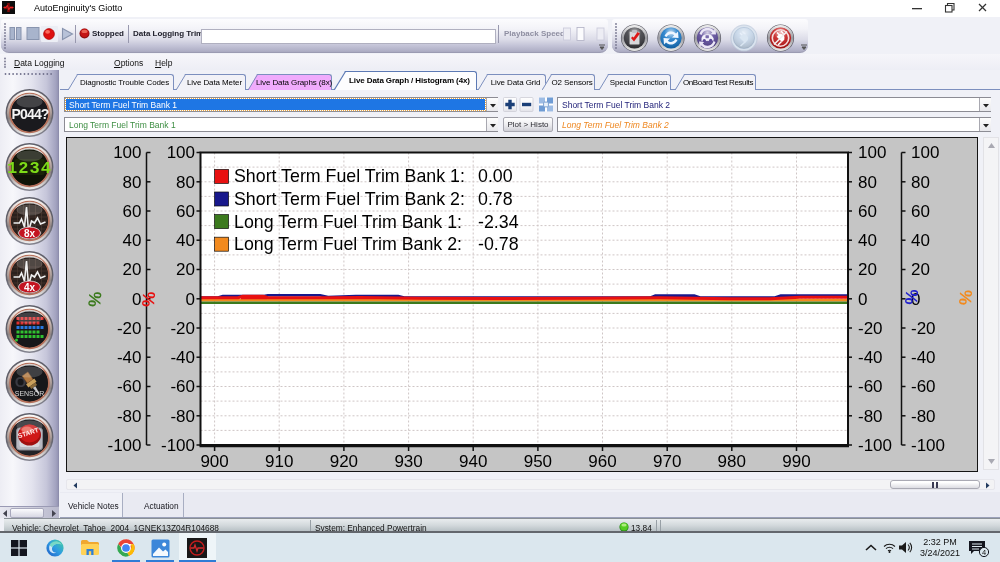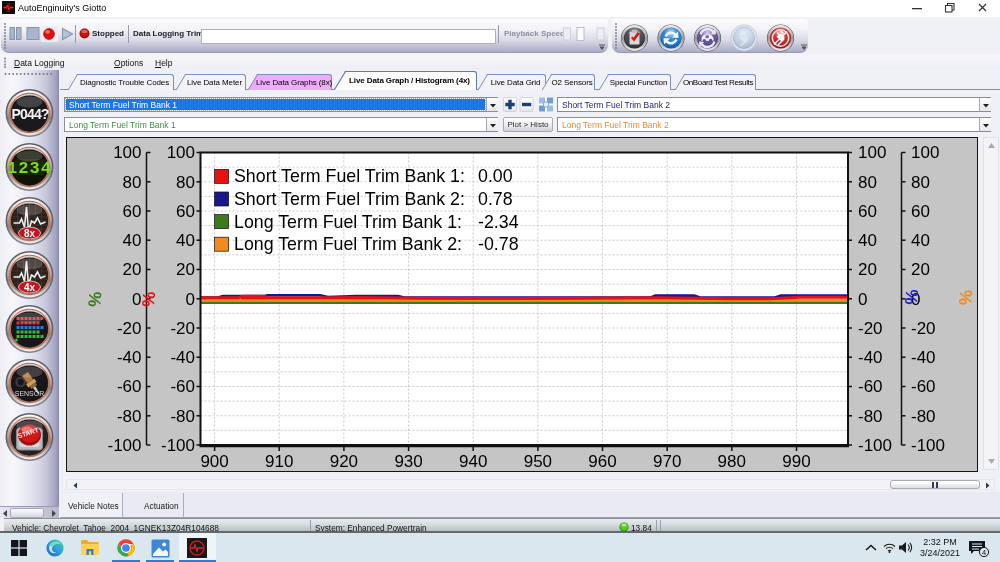--- a/index.html
+++ b/index.html
@@ -8,21 +8,21 @@
 </style></head>
 <body>
 
 <div class="abs" style="left:0;top:0;width:1000px;height:17px;background:#ffffff;">
  <svg class="abs" style="left:2px;top:1px" width="14" height="14" viewBox="0 0 14 14">
    <rect x="0" y="0" width="13" height="13" fill="#0d0d0d"></rect>
    <rect x="5.2" y="2" width="2.6" height="9" fill="#7a0c0c"></rect>
    <rect x="2" y="5.2" width="9" height="3.0" fill="#7a0c0c"></rect>
    <path d="M1.5 6.5 L4.2 6.5 L5.3 4.2 L6.8 8.8 L7.9 6.5 L11.5 6.5" stroke="#e82222" stroke-width="1" fill="none"></path>
  </svg>
- <div class="abs" style="left:18px;top:3px;font-size:9px;color:#000;">AutoEnginuity's Giotto</div>
+ <div class="abs" style="left:34px;top:3px;font-size:9px;color:#000;">AutoEnginuity's Giotto</div>
  <svg class="abs" style="left:905px;top:0" width="95" height="16" viewBox="0 0 95 16">
    <rect x="7" y="8" width="10" height="1.3" fill="#333"></rect>
    <g stroke="#333" stroke-width="1.1" fill="none">
      <rect x="40.5" y="5.5" width="6.5" height="6.5"></rect>
      <path d="M42.5 5.5 L42.5 3.5 L49 3.5 L49 10 L47 10"></path>
    </g>
    <g stroke="#333" stroke-width="1.2">
      <line x1="74" y1="4" x2="81" y2="11"></line>
         <line x1="81" y1="4" x2="74" y2="11"></line>
    </g>
@@ -416,21 +416,21 @@
 </div>
 <div class="abs" style="left:64px;top:117px;width:434px;height:15px;background:#fff;border:1px solid #8c8c94;">
   <div class="abs" style="left:4px;top:0px;font-size:8.5px;color:#3e8e43;top:2px;">Long Term Fuel Trim Bank 1</div>
   <div class="abs" style="left:421px;top:0px;width:12px;height:13px;background:linear-gradient(#fdfdfd,#e8e8ec);border-left:1px solid #a8a8b0;">
     <svg width="12" height="13" viewBox="0 0 12 13">
         <path d="M3 5 L6 8.5 L9 5 Z" fill="#222"></path>
       </svg>
   </div>
 </div>
 <div class="abs" style="left:503px;top:117px;width:50px;height:15px;background:linear-gradient(#ffffff,#ececef 55%,#cfcfd6);border:1px solid #a9a9b2;border-radius:2px;font-size:8px;color:#2a2a30;text-align:center;line-height:14px;white-space:nowrap;">Plot &gt; Histo</div>
-<div class="abs" style="left:557px;top:117px;width:434px;height:15px;background:#fff;border:1px solid #8c8c94;">
+<div class="abs" style="left:557px;top:117px;width:434px;height:15px;background:#fff;border:1px solid #8c8c94;font-style:italic;">
   <div class="abs" style="left:4px;top:0px;font-size:8.5px;color:#ee8822;top:2px;">Long Term Fuel Trim Bank 2</div>
   <div class="abs" style="left:421px;top:0px;width:12px;height:13px;background:linear-gradient(#fdfdfd,#e8e8ec);border-left:1px solid #a8a8b0;">
     <svg width="12" height="13" viewBox="0 0 12 13">
         <path d="M3 5 L6 8.5 L9 5 Z" fill="#222"></path>
       </svg>
   </div>
 </div>
 
 <div class="abs" style="left:66px;top:137px;width:912px;height:335px;background:#c5c5c5;border:1px solid #141414;">
 <svg width="910" height="333" viewBox="0 0 910 333" style="position:absolute;left:0;top:0">

